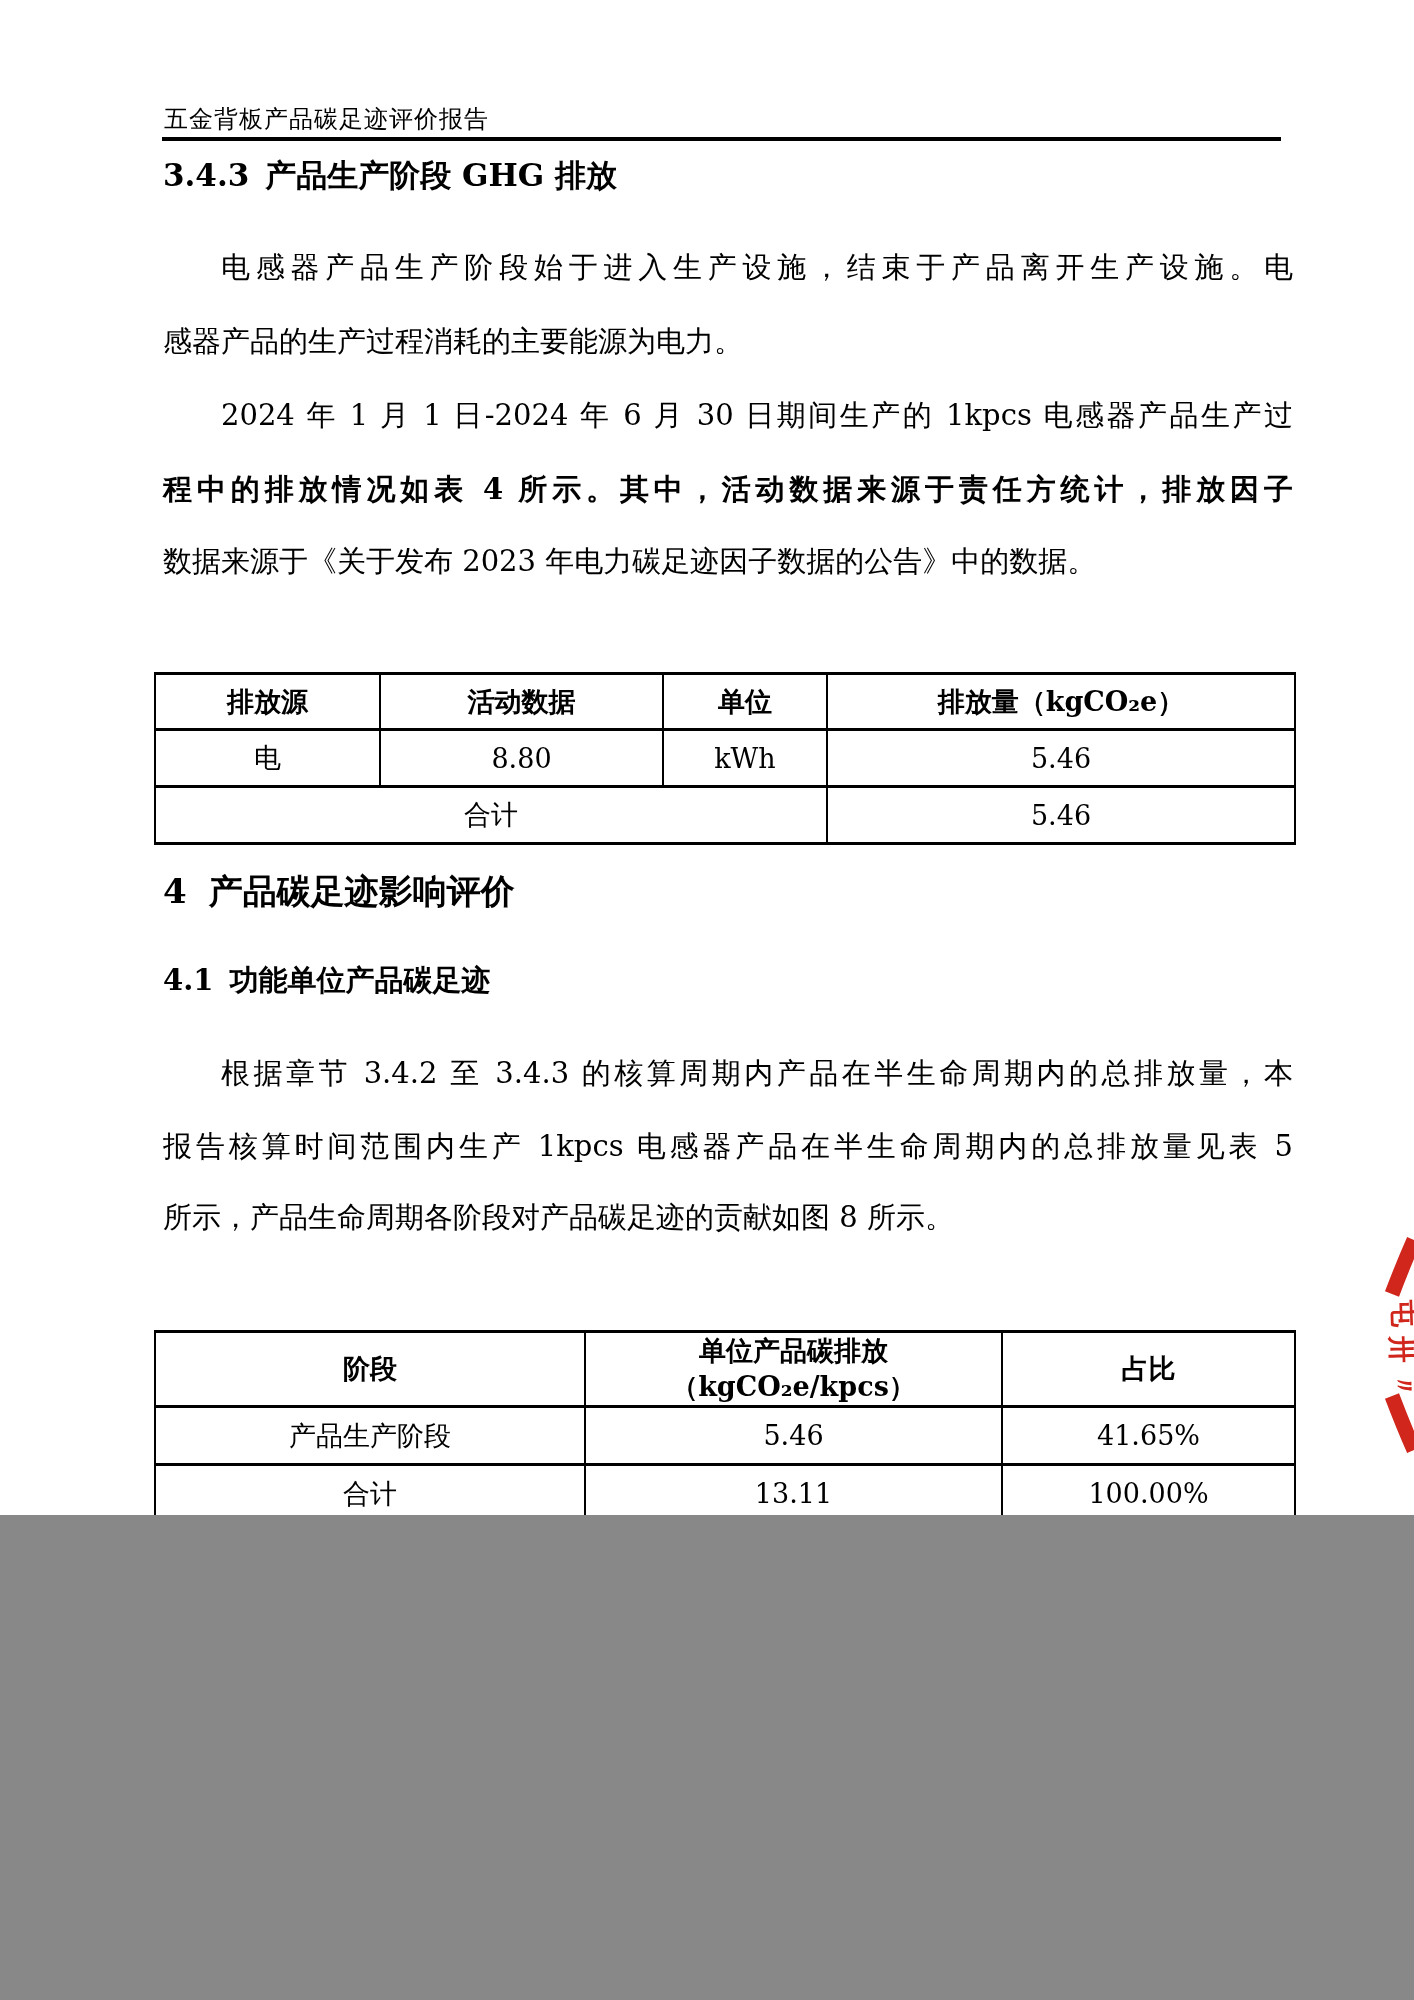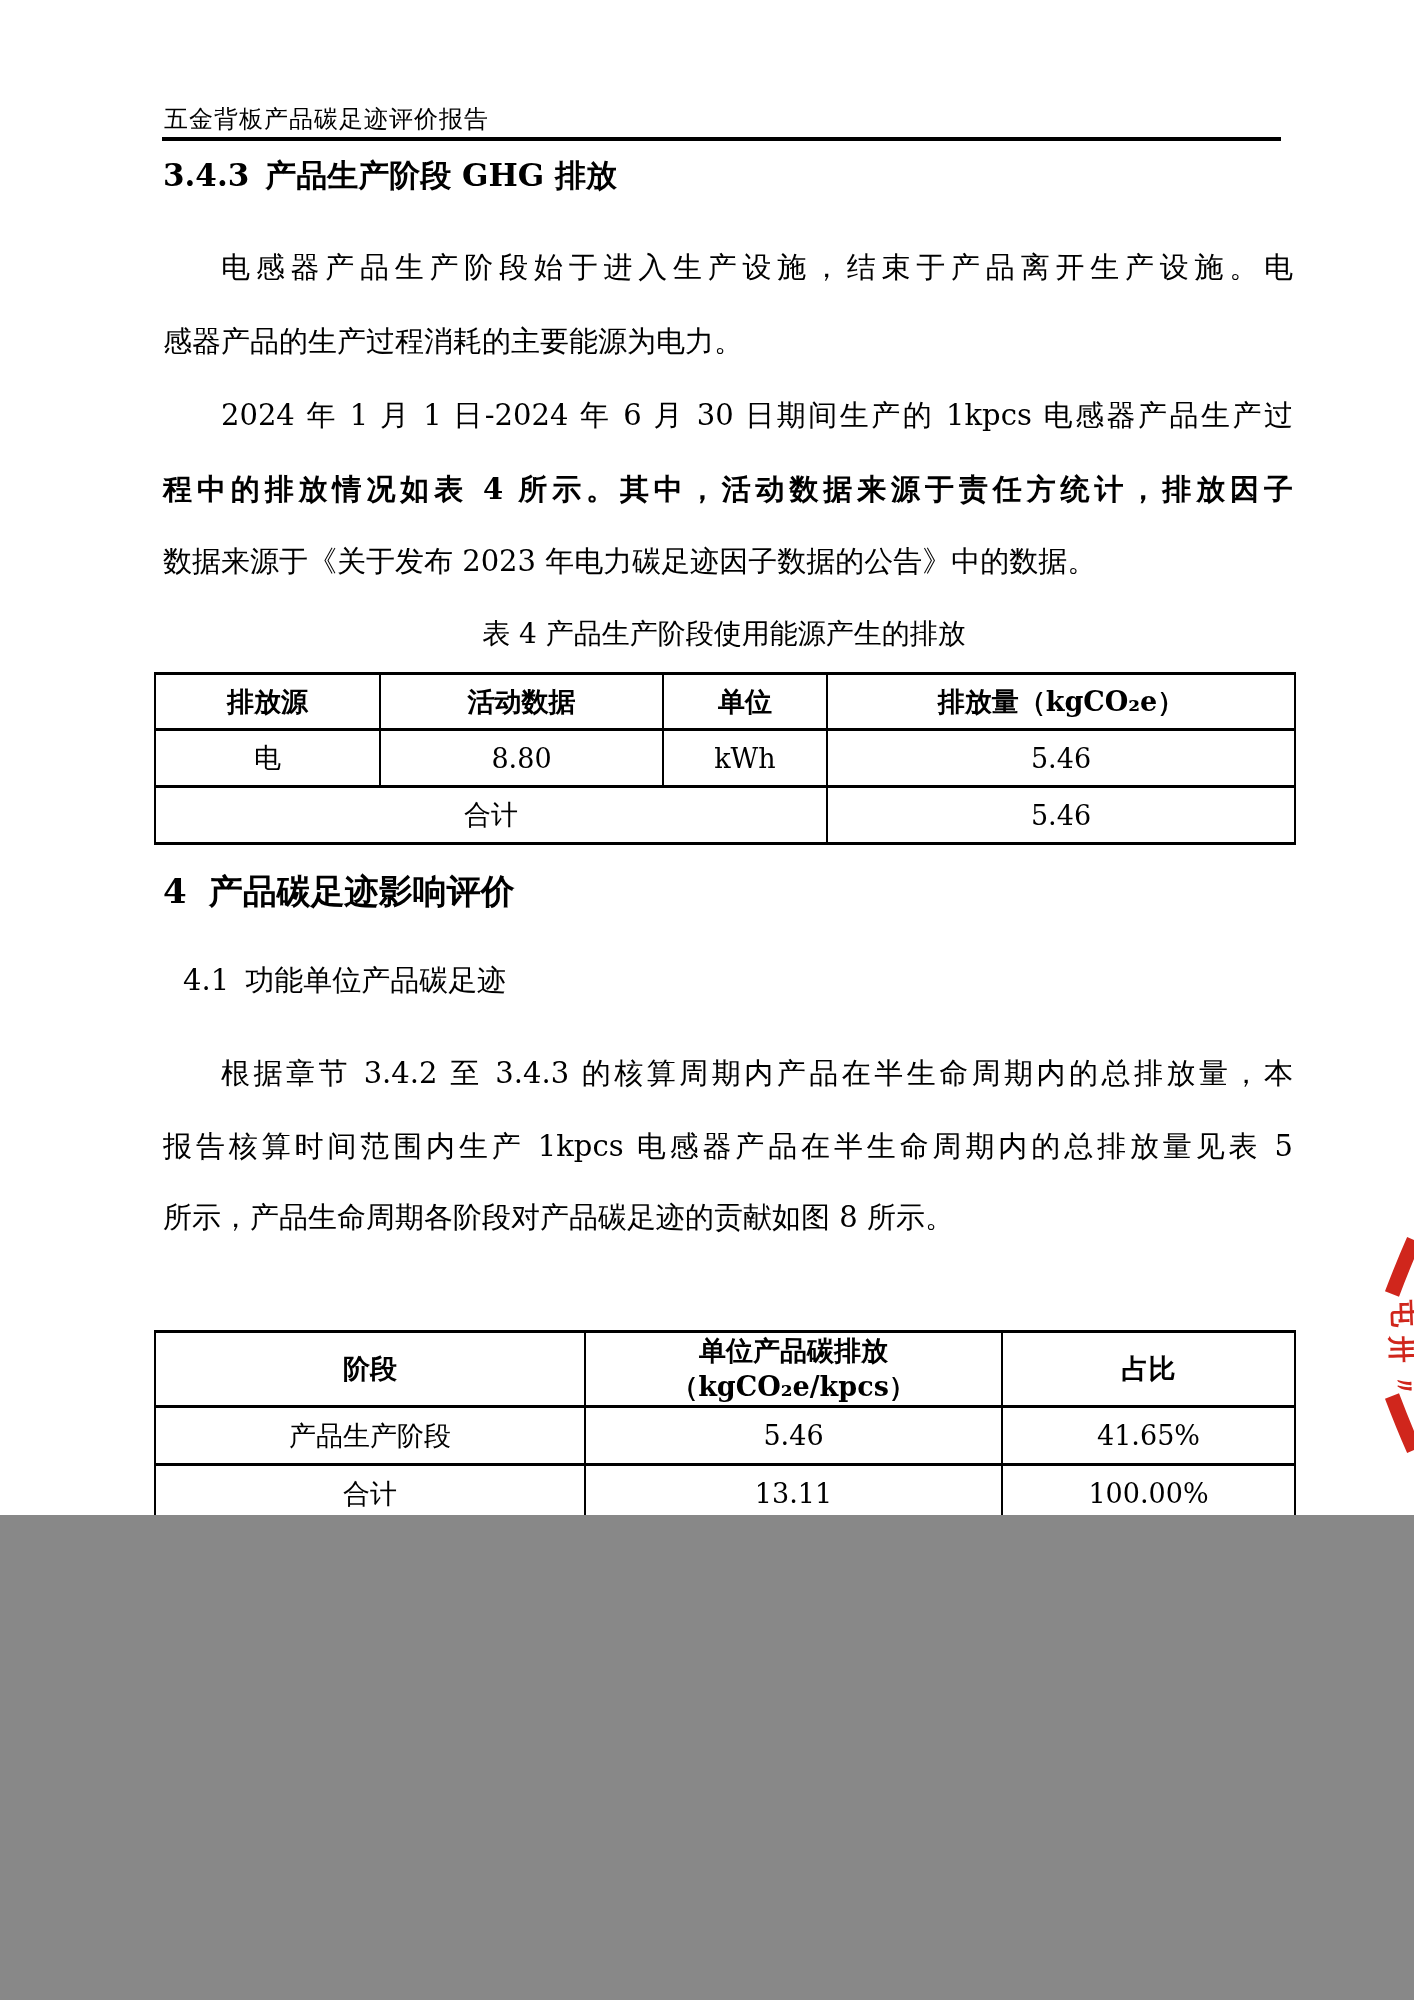--- a/index.html
+++ b/index.html
@@ -11,21 +11,21 @@
     color:#000;
     overflow:hidden;
   }
   .abs{position:absolute;}
   
   .running-header{left:164px;top:103px;font-size:24px;letter-spacing:1px;}
   .header-rule{left:162px;top:137px;width:1119px;height:4px;background:#000;}
   
   .h343{left:163px;top:155px;font-size:31px;font-weight:bold;}
   .h4{left:163px;top:869px;font-size:34px;font-weight:bold;}
-  .h41{left:163px;top:961px;font-size:29px;font-weight:normal;margin-left:20px;}
+  .h41{left:163px;top:961px;font-size:29px;font-weight:bold;}
   .hnum{display:inline-block;margin-right:16px;}
   .h4 .hnum{margin-right:22px;}
   
   .tline{
     left:163px;width:1130px;
     font-size:29px;line-height:37px;
     text-align:justify;text-align-last:justify;
     white-space:nowrap;
   }
   .tline.last{text-align:left;text-align-last:left;}
@@ -84,21 +84,20 @@
     <span class="hnum">3.4.3</span><span>产品生产阶段 GHG 排放</span>
   </div>
 
   <div class="abs tline indent p1l1">电感器产品生产阶段始于进入生产设施，结束于产品离开生产设施。电</div>
   <div class="abs tline last p1l2">感器产品的生产过程消耗的主要能源为电力。</div>
 
   <div class="abs tline indent p2l1">2024 年 1 月 1 日-2024 年 6 月 30 日期间生产的 1kpcs 电感器产品生产过</div>
   <div class="abs tline p2l2">程中的排放情况如表 4 所示。其中，活动数据来源于责任方统计，排放因子</div>
   <div class="abs tline last p2l3">数据来源于《关于发布 2023 年电力碳足迹因子数据的公告》中的数据。</div>
 
-  <div class="abs caption cap4">表 4 产品生产阶段使用能源产生的排放</div>
 
   <table class="doc table4">
     <colgroup>
         <col style="width:225px">
         <col style="width:283px">
         <col style="width:164px">
         <col style="width:468px">
       </colgroup>
     <tbody>
         <tr>

